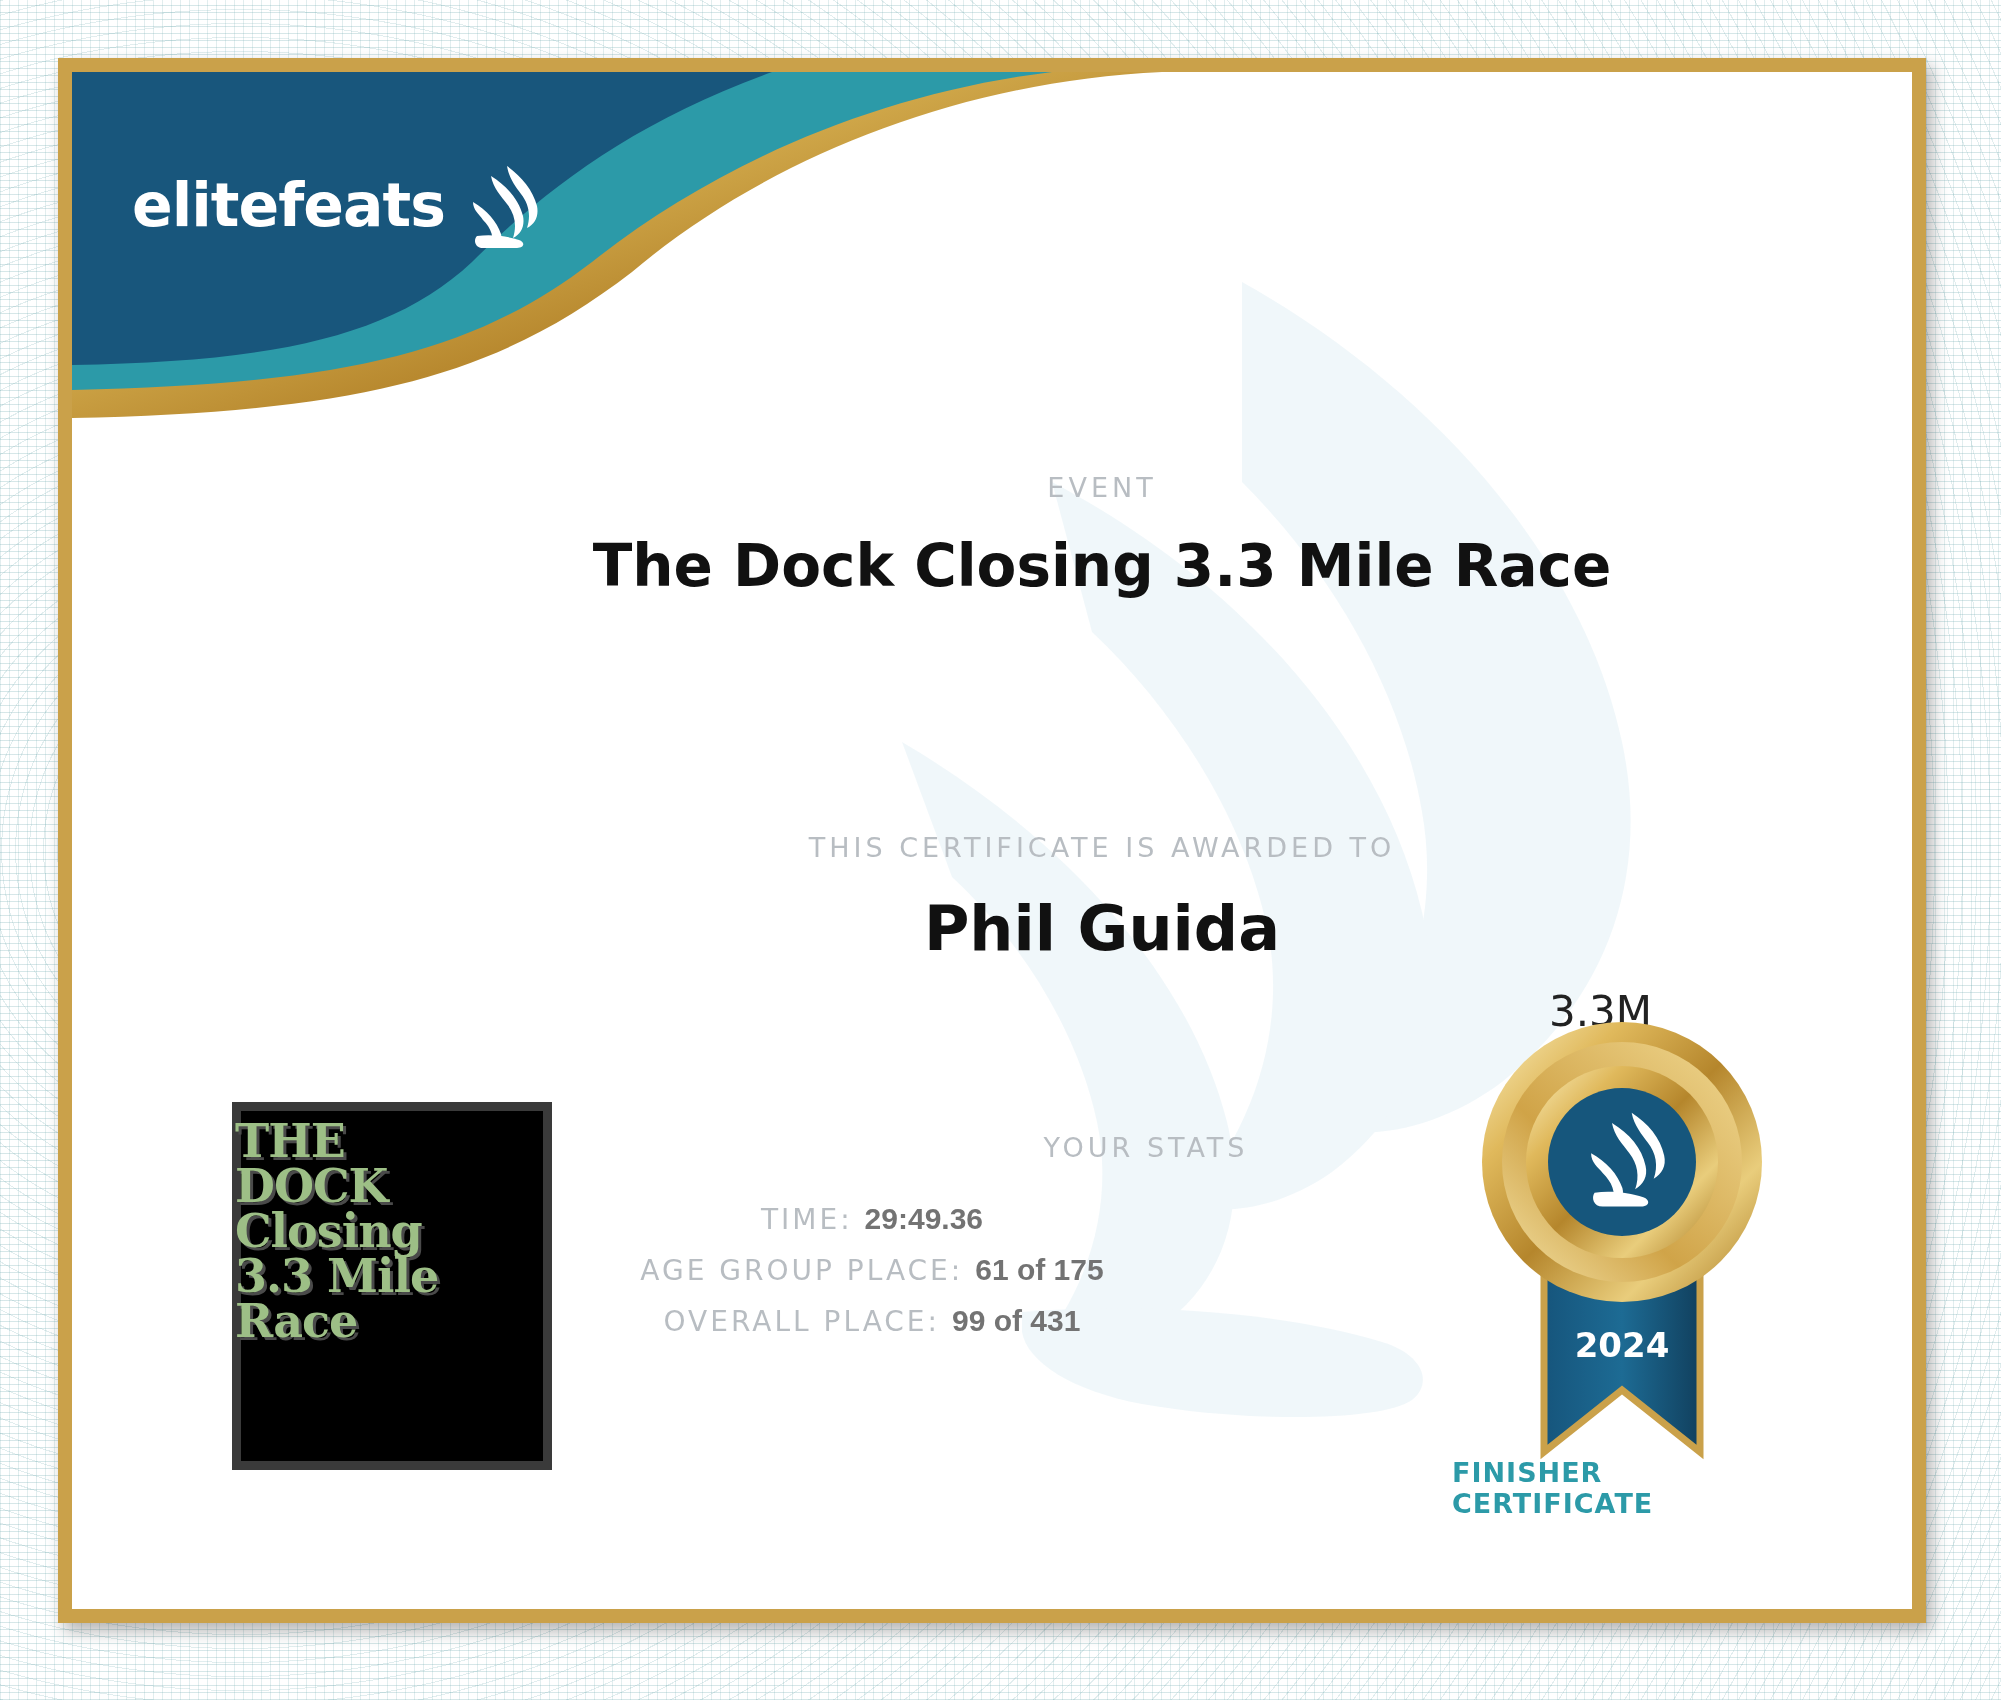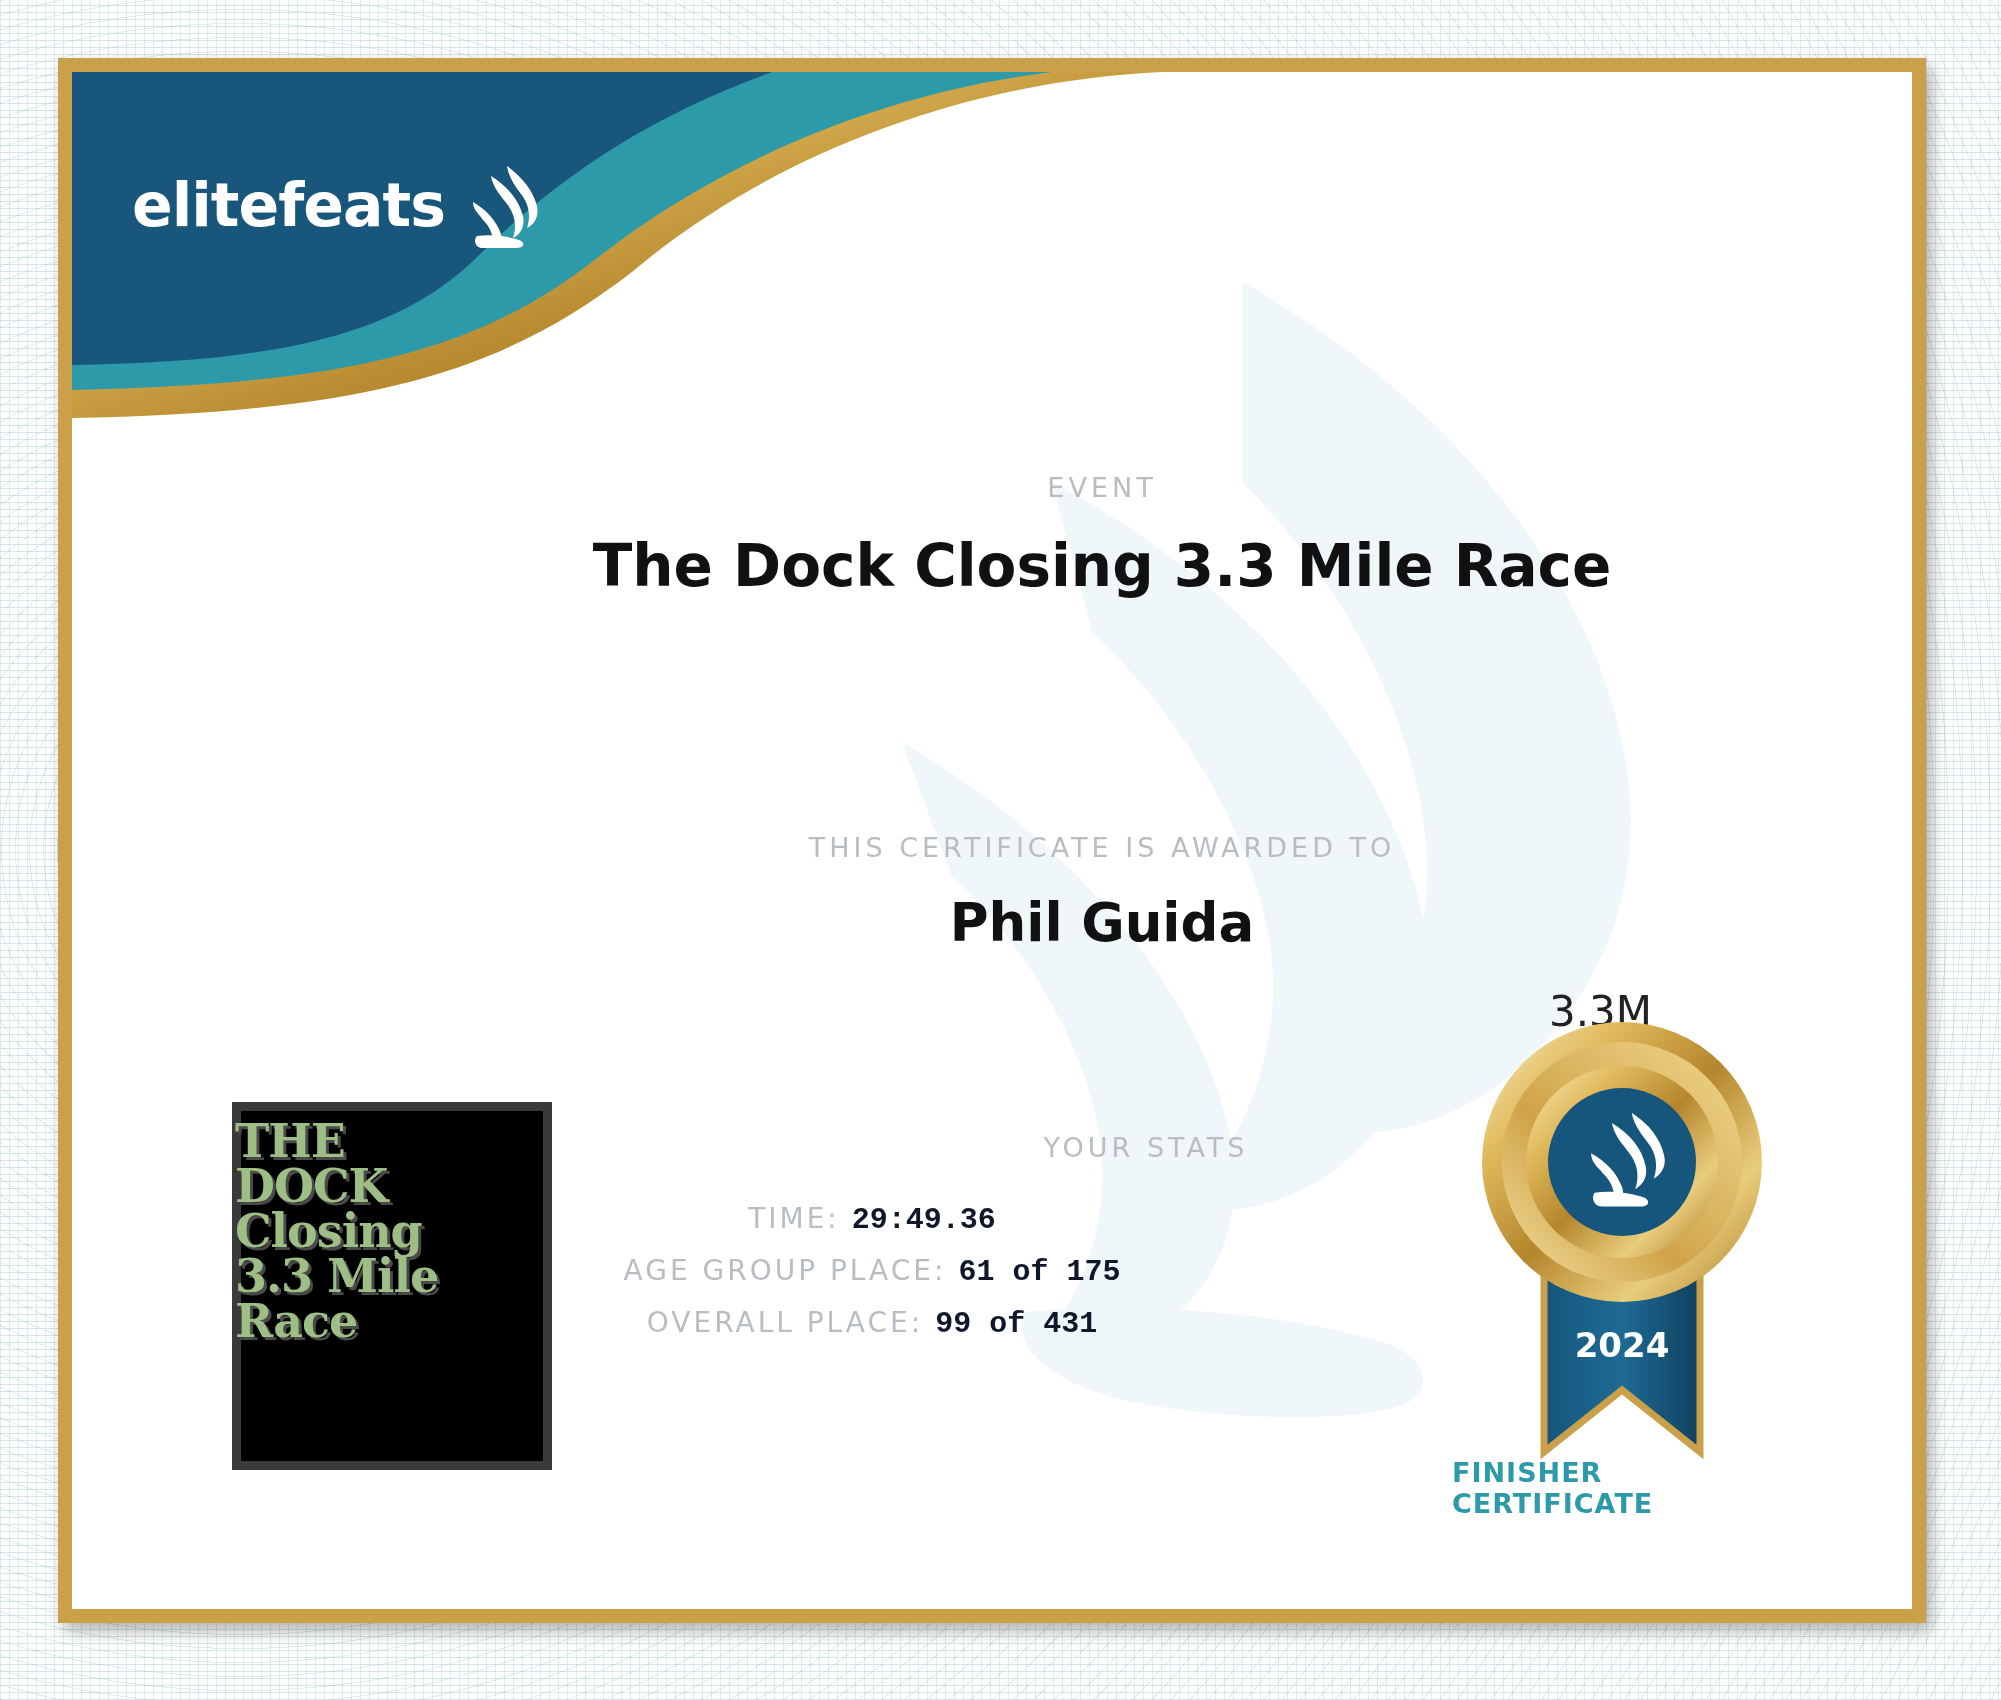--- a/index.html
+++ b/index.html
@@ -125,21 +125,21 @@
     left: 480px;
     top: 760px;
     width: 1100px;
   }
   .recipient {
     position: absolute;
     left: 480px;
     top: 820px;
     width: 1100px;
     text-align: center;
-    font-size: 53px;
+    font-size: 62px;
     font-weight: bold;
     color: #111111;
     font-family: "DejaVu Sans", sans-serif;
   }
   .distance {
     position: absolute;
     left: 480px;
     top: 915px;
     width: 1100px;
     text-align: right;
@@ -167,25 +167,25 @@
     align-items: baseline;
     margin-bottom: 17px;
   }
   .stat-key {
     color: #b8bdc2;
     letter-spacing: 3px;
     font-size: 28px;
     font-family: "DejaVu Sans", sans-serif;
   }
   .stat-val {
-    color: #0f172a;
+    color: #737373;
     font-size: 30px;
     font-weight: bold;
     margin-left: 12px;
-    font-family: Liberation Mono, monospace;
+    font-family: Liberation Sans, sans-serif;
   }
 
   
   .event-logo {
     position: absolute;
     left: 160px;
     top: 1030px;
     width: 320px;
     height: 368px;
     border: 9px solid #3a3a3a;

